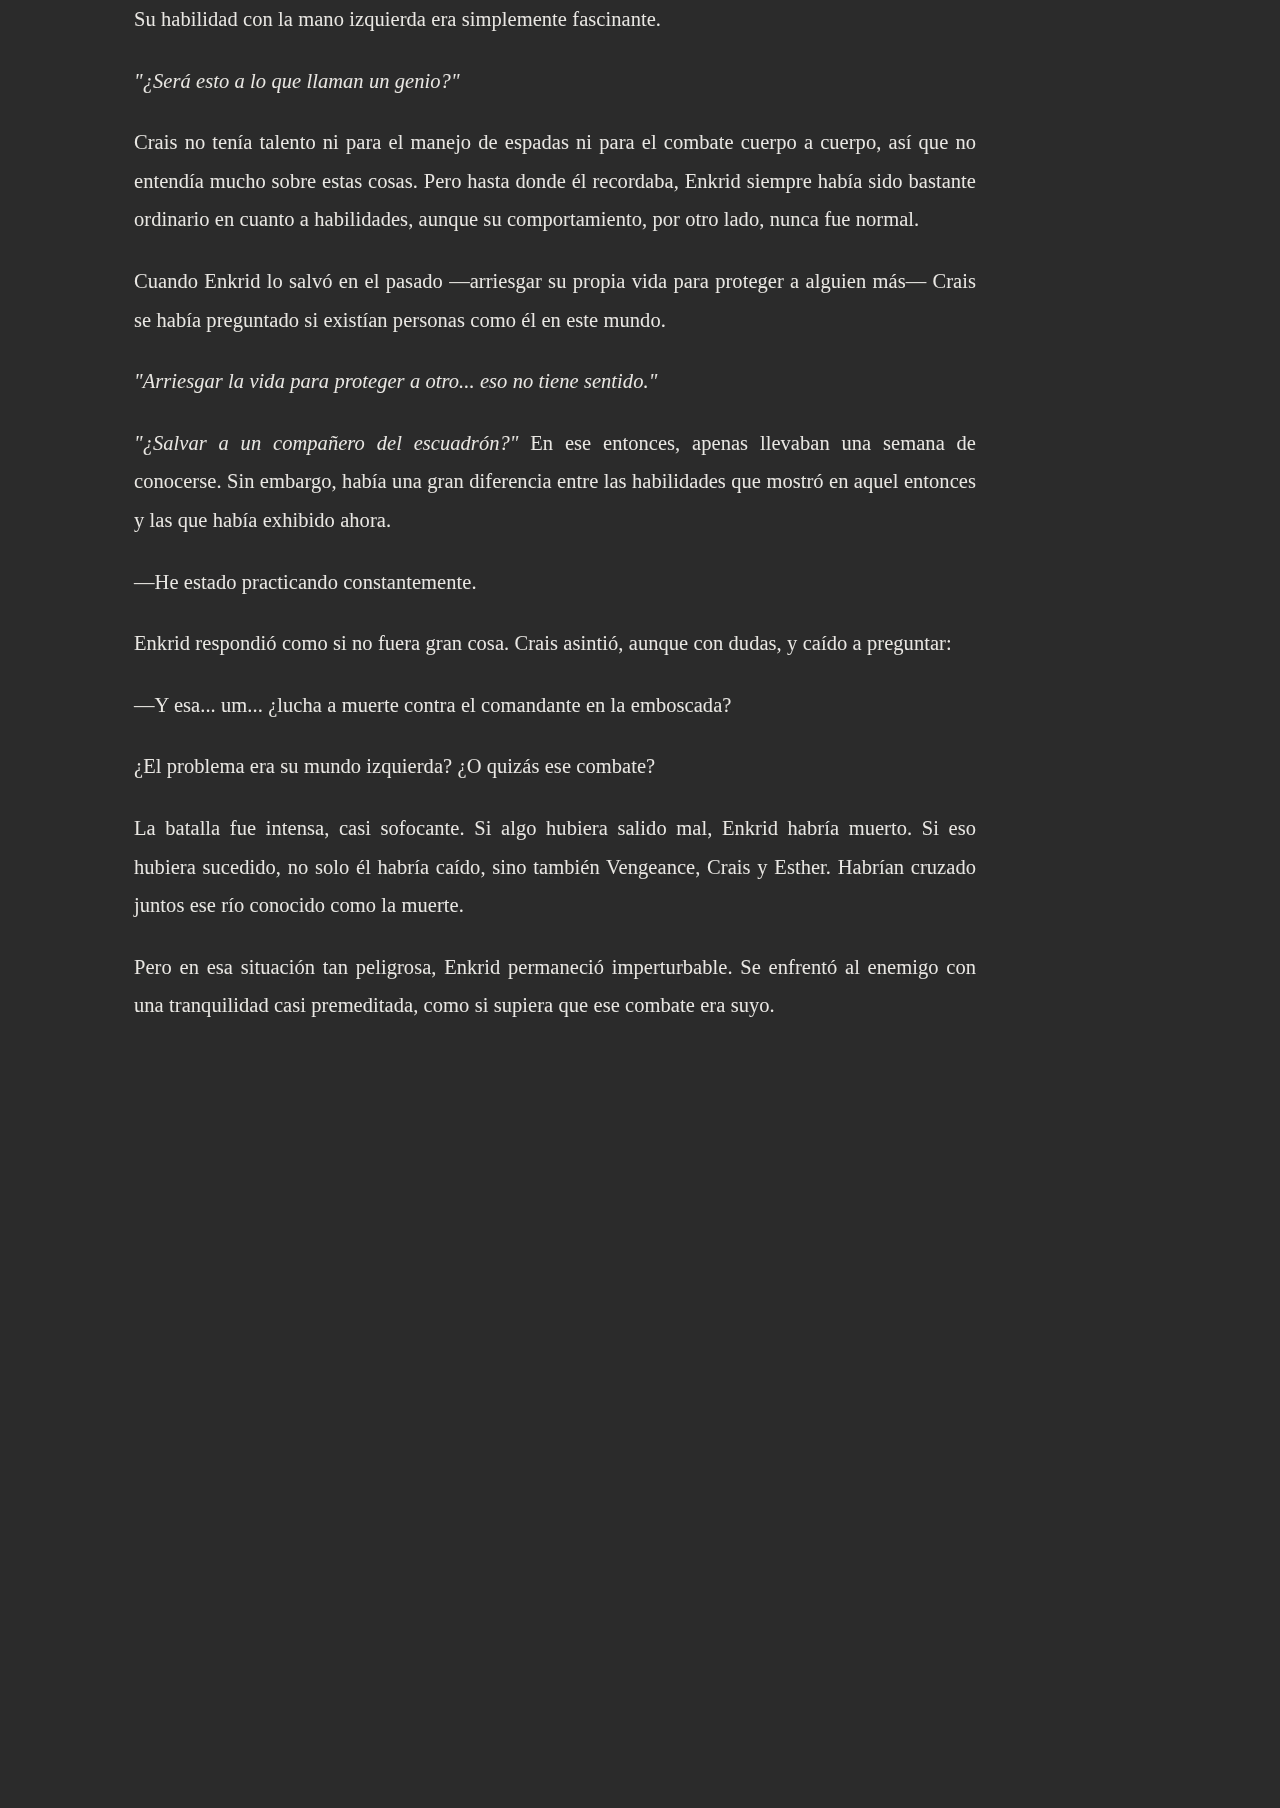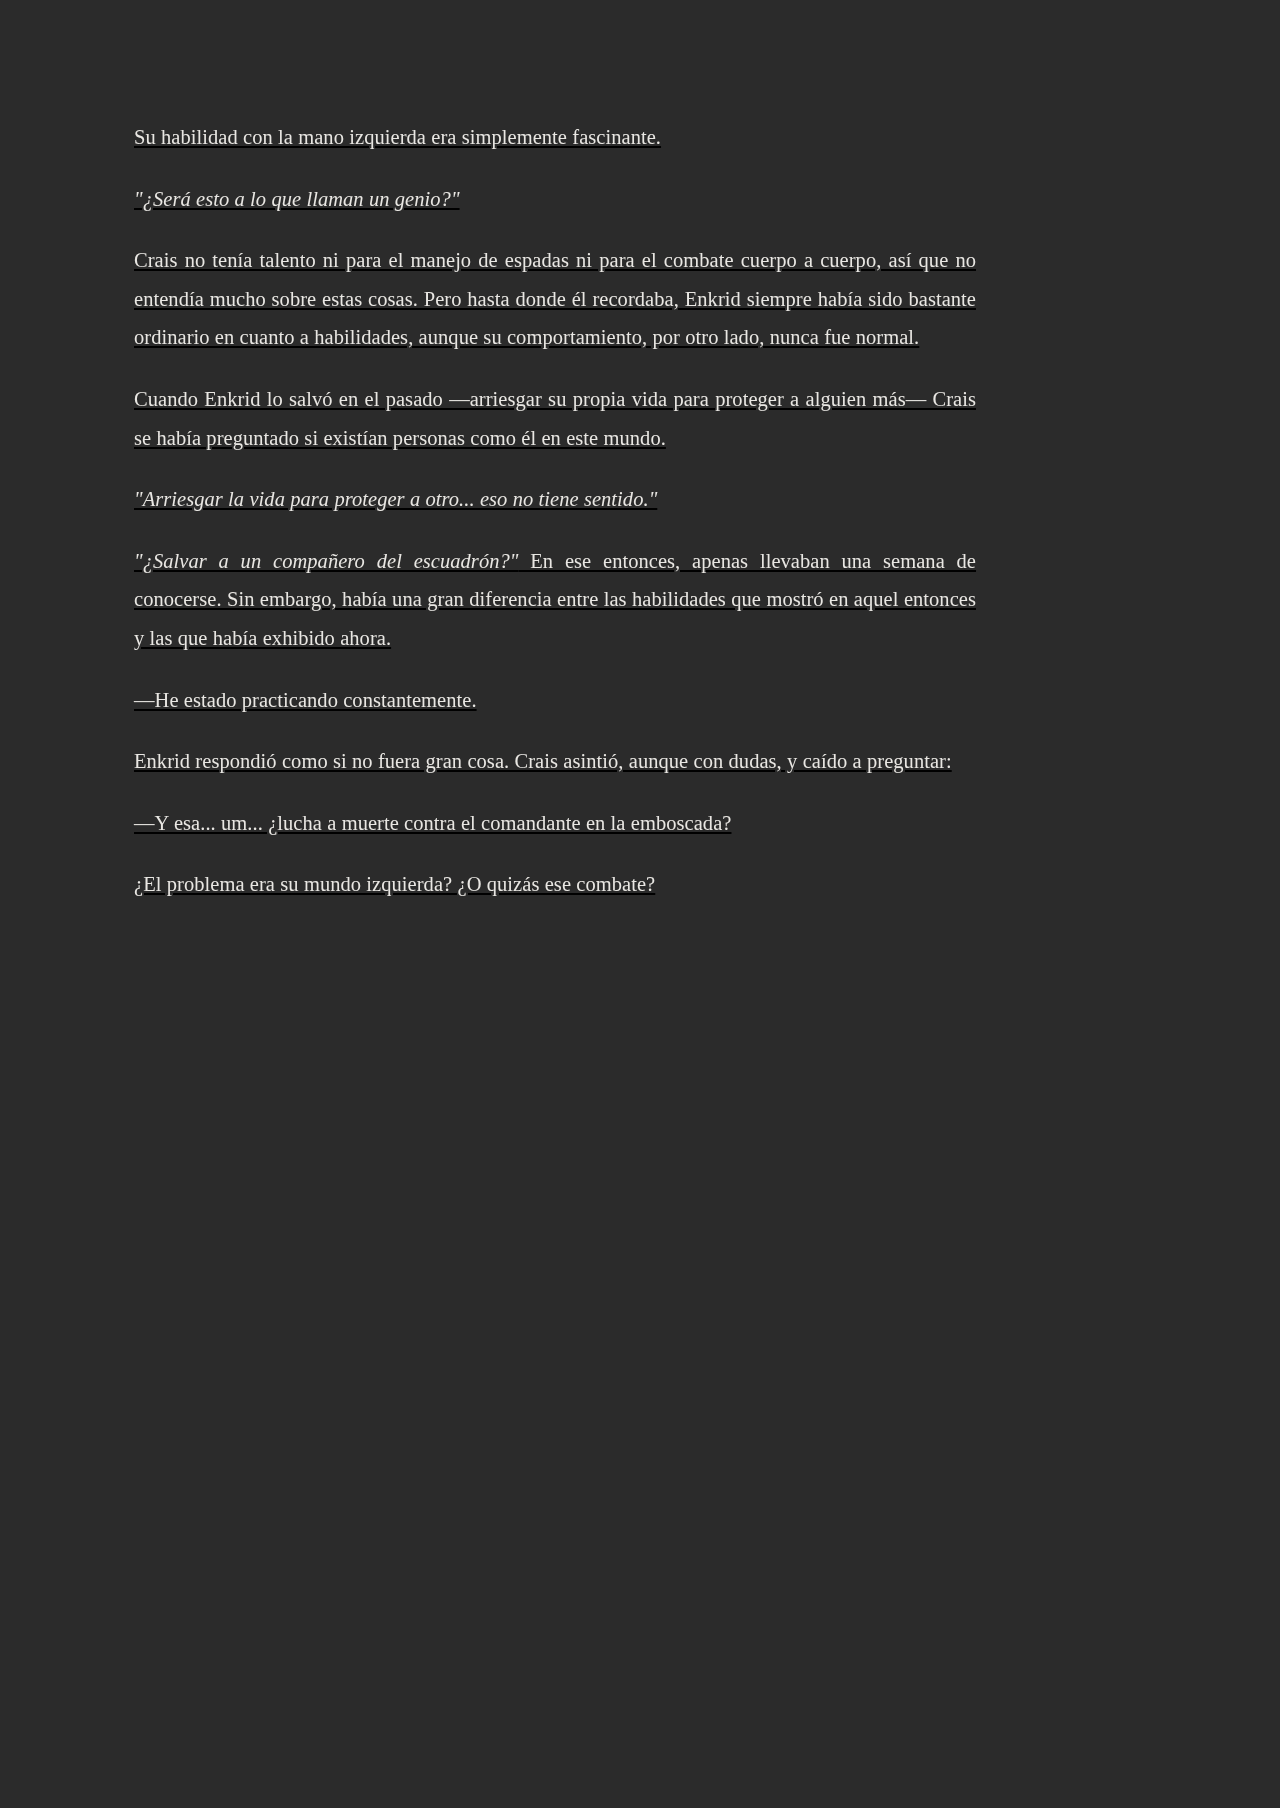--- a/index.html
+++ b/index.html
@@ -17,23 +17,21 @@
   .page {
     width: 1280px;
     min-height: 1808px;
     background: #2b2b2b;
     box-sizing: border-box;
     padding: 0;
   }
   .reader-column {
     width: 842px;
     margin: 0 auto 0 134px;
-    padding-top: 118px;
     box-sizing: content-box;
-    text-decoration: underline;
   }
   p.para {
     color: #e9e7e3;
     font-size: 20.5px;
     line-height: 38.6px;
     text-align: justify;
     text-justify: inter-word;
     margin: 0 0 23px 0;
     letter-spacing: 0.05px;
     word-spacing: 0.1px;
@@ -69,17 +67,19 @@
 
 
     <p class="para single">—He estado practicando constantemente.</p>
 
     <p class="para">Enkrid respondió como si no fuera gran cosa. Crais asintió, aunque con dudas, y caído a preguntar:</p>
 
     <p class="para single">—Y esa... um... ¿lucha a muerte contra el comandante en la emboscada?</p>
 
     <p class="para single">¿El problema era su mundo izquierda? ¿O quizás ese combate?</p>
 
+    <p class="para">La batalla fue intensa, casi sofocante. Si algo hubiera salido mal, Enkrid habría muerto. Si eso hubiera sucedido, no solo él habría caído, sino también Vengeance, Crais y Esther. Habrían cruzado juntos ese río conocido como la muerte.</p>
 
+    <p class="para">Pero en esa situación tan peligrosa, Enkrid permaneció imperturbable. Se enfrentó al enemigo con una tranquilidad casi premeditada, como si supiera que ese combate era suyo.</p>
 
 
   </article>
 </div>
 
 </body></html>

